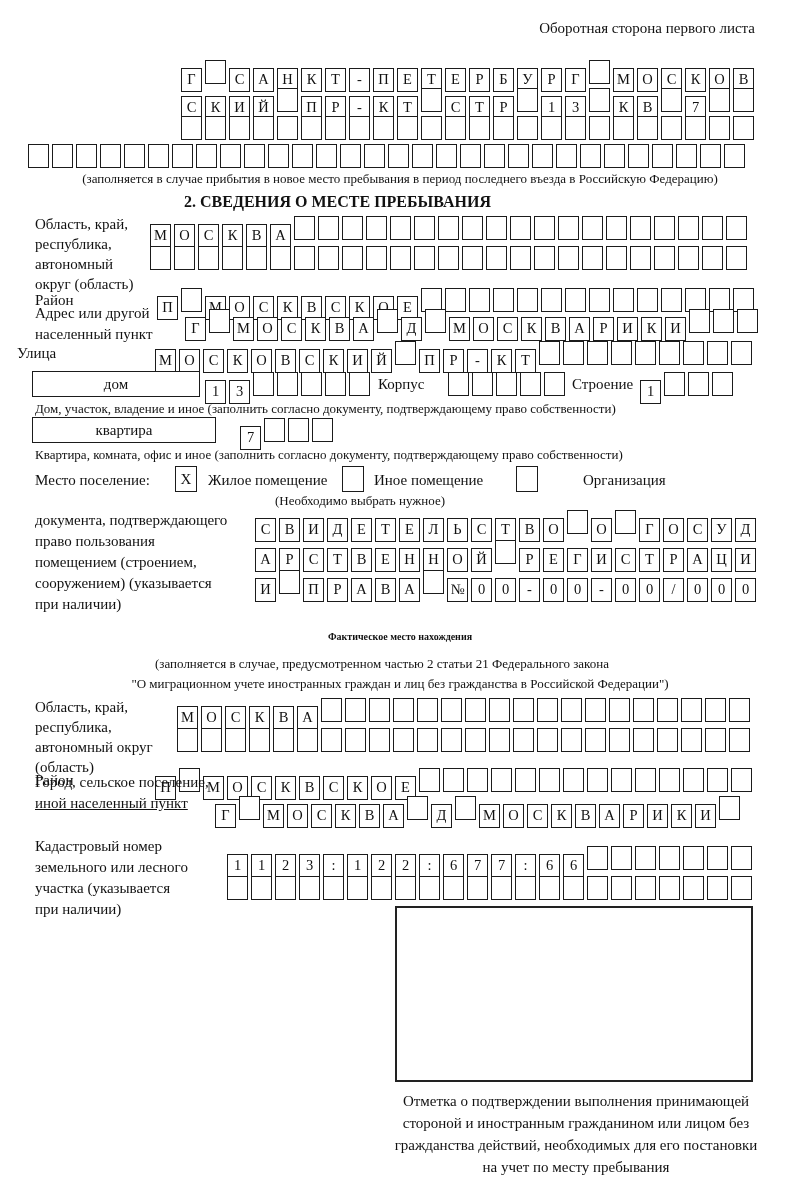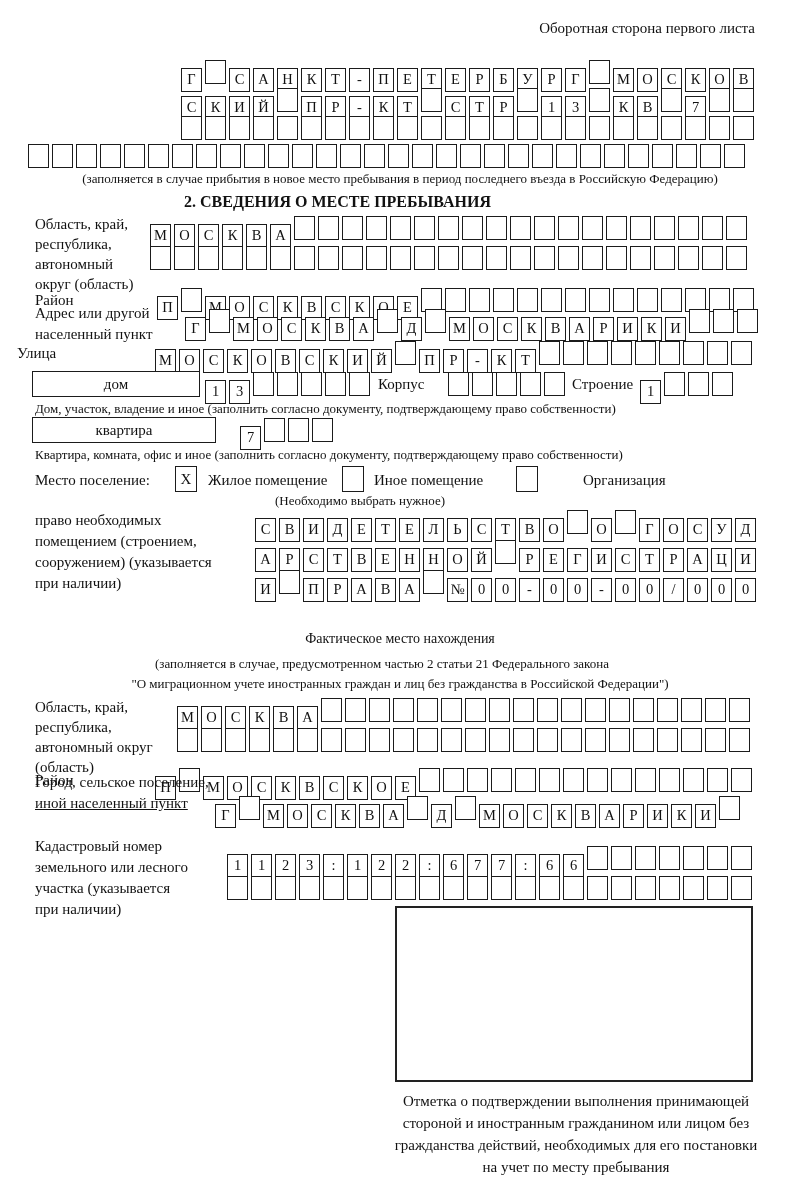--- a/index.html
+++ b/index.html
@@ -82,30 +82,31 @@
   <div class="abs lbl" style="left:35px;top:470px;">Место поселение:</div>
   <div class="abs cbx" style="left:175px;top:466px;">X</div>
   <div class="abs lbl" style="left:208px;top:470px;">Жилое помещение</div>
   <div class="abs cbx" style="left:342px;top:466px;"></div>
   <div class="abs lbl" style="left:374px;top:470px;">Иное помещение</div>
   <div class="abs cbx" style="left:516px;top:466px;"></div>
   <div class="abs lbl" style="left:556px;top:470px;margin-left:27px;">Организация</div>
   <div class="abs note center" style="left:0;top:493px;width:720px;">(Необходимо выбрать нужное)</div>
 
   <div class="abs lbl-lines" style="left:35px;top:510px;">
-    <div style="line-height:21px;">право необходимых</div>
+    <div style="line-height:21px;">документа, подтверждающего</div>
+    <div style="line-height:21px;">право пользования</div>
     <div style="line-height:21px;">помещением (строением,</div>
     <div style="line-height:21px;">сооружением) (указывается</div>
     <div style="line-height:21px;">при наличии)</div>
   </div>
   <div class="abs row" style="left:255px;top:510px;"><span class="cell">С</span><span class="cell">В</span><span class="cell">И</span><span class="cell">Д</span><span class="cell">Е</span><span class="cell">Т</span><span class="cell">Е</span><span class="cell">Л</span><span class="cell">Ь</span><span class="cell">С</span><span class="cell">Т</span><span class="cell">В</span><span class="cell">О</span><span class="cell"></span><span class="cell">О</span><span class="cell"></span><span class="cell">Г</span><span class="cell">О</span><span class="cell">С</span><span class="cell">У</span><span class="cell">Д</span></div>
   <div class="abs row" style="left:255px;top:540px;"><span class="cell">А</span><span class="cell">Р</span><span class="cell">С</span><span class="cell">Т</span><span class="cell">В</span><span class="cell">Е</span><span class="cell">Н</span><span class="cell">Н</span><span class="cell">О</span><span class="cell">Й</span><span class="cell"></span><span class="cell">Р</span><span class="cell">Е</span><span class="cell">Г</span><span class="cell">И</span><span class="cell">С</span><span class="cell">Т</span><span class="cell">Р</span><span class="cell">А</span><span class="cell">Ц</span><span class="cell">И</span></div>
   <div class="abs row" style="left:255px;top:570px;"><span class="cell">И</span><span class="cell"></span><span class="cell">П</span><span class="cell">Р</span><span class="cell">А</span><span class="cell">В</span><span class="cell">А</span><span class="cell"></span><span class="cell">№</span><span class="cell">0</span><span class="cell">0</span><span class="cell">-</span><span class="cell">0</span><span class="cell">0</span><span class="cell">-</span><span class="cell">0</span><span class="cell">0</span><span class="cell">/</span><span class="cell">0</span><span class="cell">0</span><span class="cell">0</span></div>
 
-  <div class="abs center" style="left:0;top:631px;width:800px;font-size:14px;font-weight:normal;">Фактическое место нахождения</div>
+  <div class="abs center" style="left:0;top:631px;width:800px;font-size:10px;font-weight:bold;">Фактическое место нахождения</div>
   <div class="abs note center" style="left:0;top:656px;width:764px;">(заполняется в случае, предусмотренном частью 2 статьи 21 Федерального закона</div>
   <div class="abs note center" style="left:0;top:676px;width:800px;">"О миграционном учете иностранных граждан и лиц без гражданства в Российской Федерации")</div>
 
   <div class="abs lbl-lines" style="left:35px;top:697px;">
     <div style="line-height:20px;">Область, край,</div>
     <div style="line-height:20px;">республика,</div>
     <div style="line-height:20px;">автономный округ</div>
     <div style="line-height:20px;">(область)</div>
   </div>
   <div class="abs row" style="left:177px;top:698px;"><span class="cell">М</span><span class="cell">О</span><span class="cell">С</span><span class="cell">К</span><span class="cell">В</span><span class="cell">А</span><span class="cell"></span><span class="cell"></span><span class="cell"></span><span class="cell"></span><span class="cell"></span><span class="cell"></span><span class="cell"></span><span class="cell"></span><span class="cell"></span><span class="cell"></span><span class="cell"></span><span class="cell"></span><span class="cell"></span><span class="cell"></span><span class="cell"></span><span class="cell"></span><span class="cell"></span><span class="cell"></span></div>

